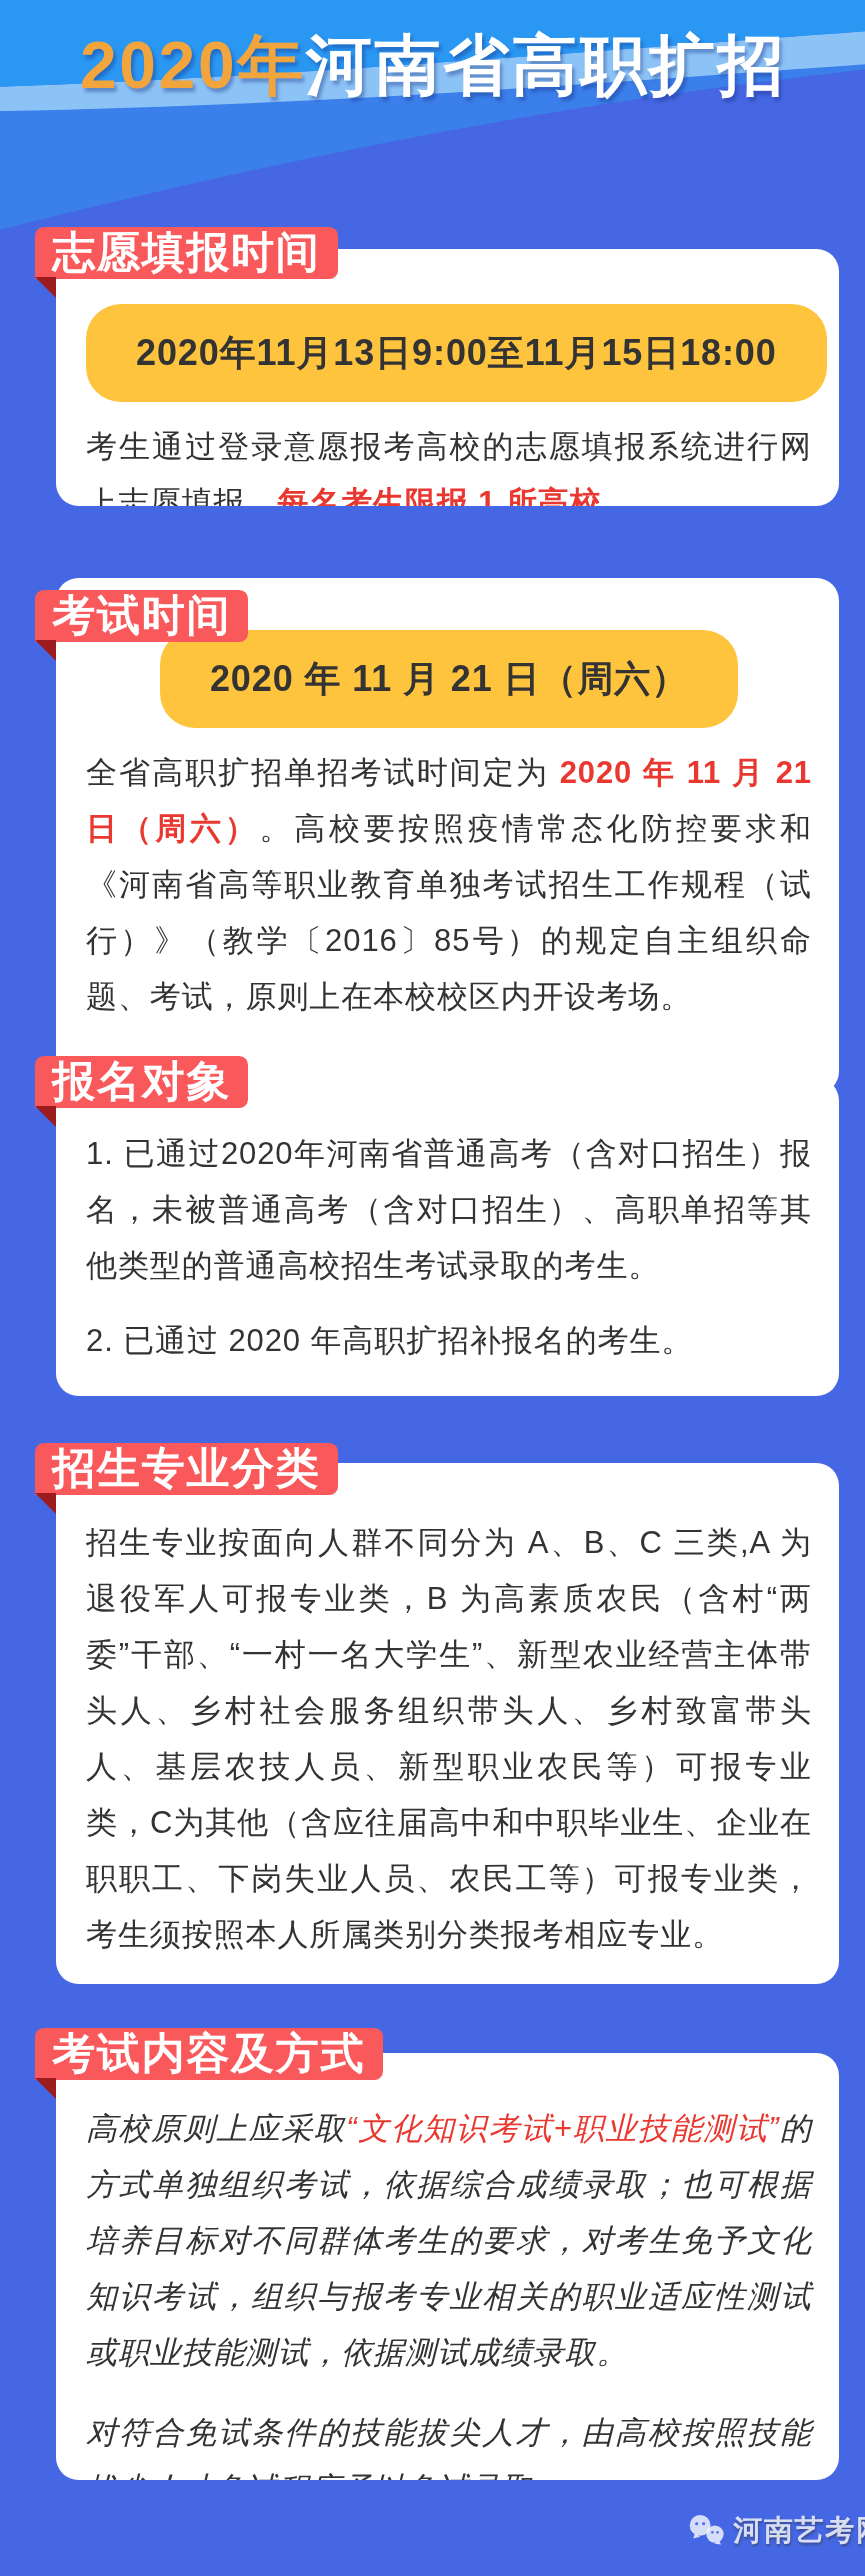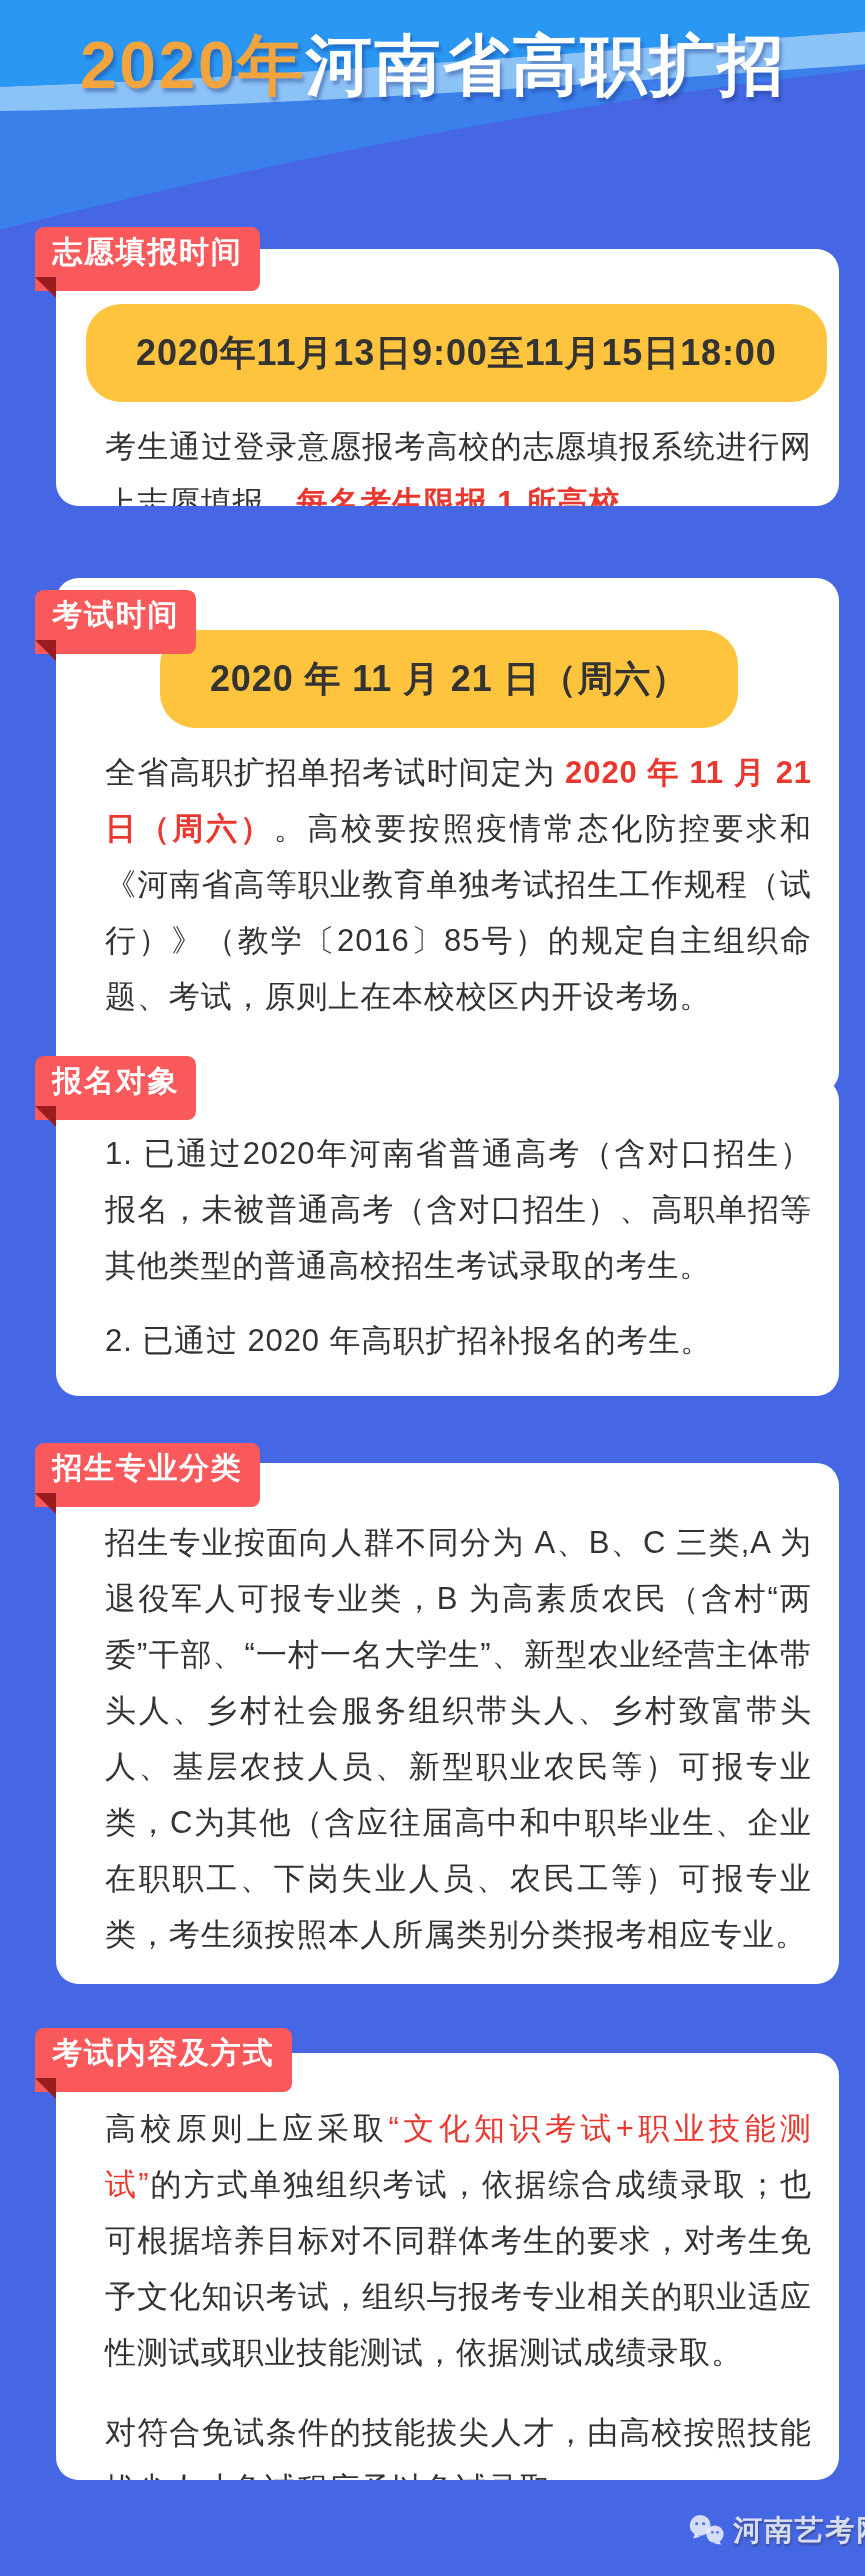--- a/index.html
+++ b/index.html
@@ -19,25 +19,25 @@
     text-align:center;
     font-size:66px;font-weight:bold;line-height:84px;
     color:#ffffff;letter-spacing:2.6px;
     text-shadow:2.6px 3.5px 3.5px rgba(22,44,125,0.38);
     z-index:3;
   }
   .title .gold{color:#F3A53D;}
   
   .tag{
     position:absolute;left:35px;
-    height:64px;line-height:50px;
+    height:52px;line-height:50px;
     padding:0 17.3px;
     background:#F9595B;
     border-radius:8.7px 8.7px 8.7px 0;
-    color:#ffffff;font-size:30px;font-weight:bold;letter-spacing:1.7px;
+    color:#ffffff;font-size:43px;font-weight:bold;letter-spacing:1.7px;
     z-index:2;
     white-space:nowrap;
     text-align:right;
   }
   .tag::after{
     content:"";position:absolute;left:0;top:50px;
     width:0;height:0;
     border-right:21.6px solid #9B1B1E;
     border-bottom:21px solid transparent;
   }
@@ -53,33 +53,33 @@
   }
   .pill{
     background:#FFC43D;
     border-radius:35px;
     height:66px;line-height:66px;
     width:fit-content;margin:0 auto;
     padding:16px 50px;
     font-size:36px;font-weight:bold;color:#333333;
     white-space:nowrap;letter-spacing:0.9px;
   }
-  .body{font-size:31px;line-height:56px;text-align:justify;letter-spacing:0.9px;margin-left:19px;}
+  .body{font-size:31px;line-height:56px;text-align:justify;letter-spacing:0.9px;}
   .body p{margin:0;}
   .red{color:#E8382F;}
   .red.bold{font-weight:bold;}
   
   #card1{top:249px;height:257px;padding:55px 27px 0 30px;}
   #card1 .body{margin-top:17.3px;}
   #card2{top:578px;height:516px;padding:52px 27px 0 30px;}
   #card2 .body{margin-top:17.3px;}
   #card3{top:1078px;height:318px;padding:48px 27px 0 30px;}
   #card3 .p2{margin-top:19px;}
   #card4{top:1463px;height:521px;padding:52px 27px 0 30px;}
-  #card5{top:2053px;height:427px;padding:48px 27px 16px 30px;}
+  #card5{top:2053px;height:427px;padding:48px 27px 16px 30px;font-style:italic;}
   #card5 .p2{margin-top:24px;}
   #tag1{top:227px;}
   #tag2{top:561px;margin-top:29px;}
   #tag3{top:1056px;}
   #tag4{top:1443px;}
   #tag5{top:2028px;}
   
   .watermark{
     position:absolute;left:688px;top:2511px;
     display:flex;align-items:center;gap:5.2px;

